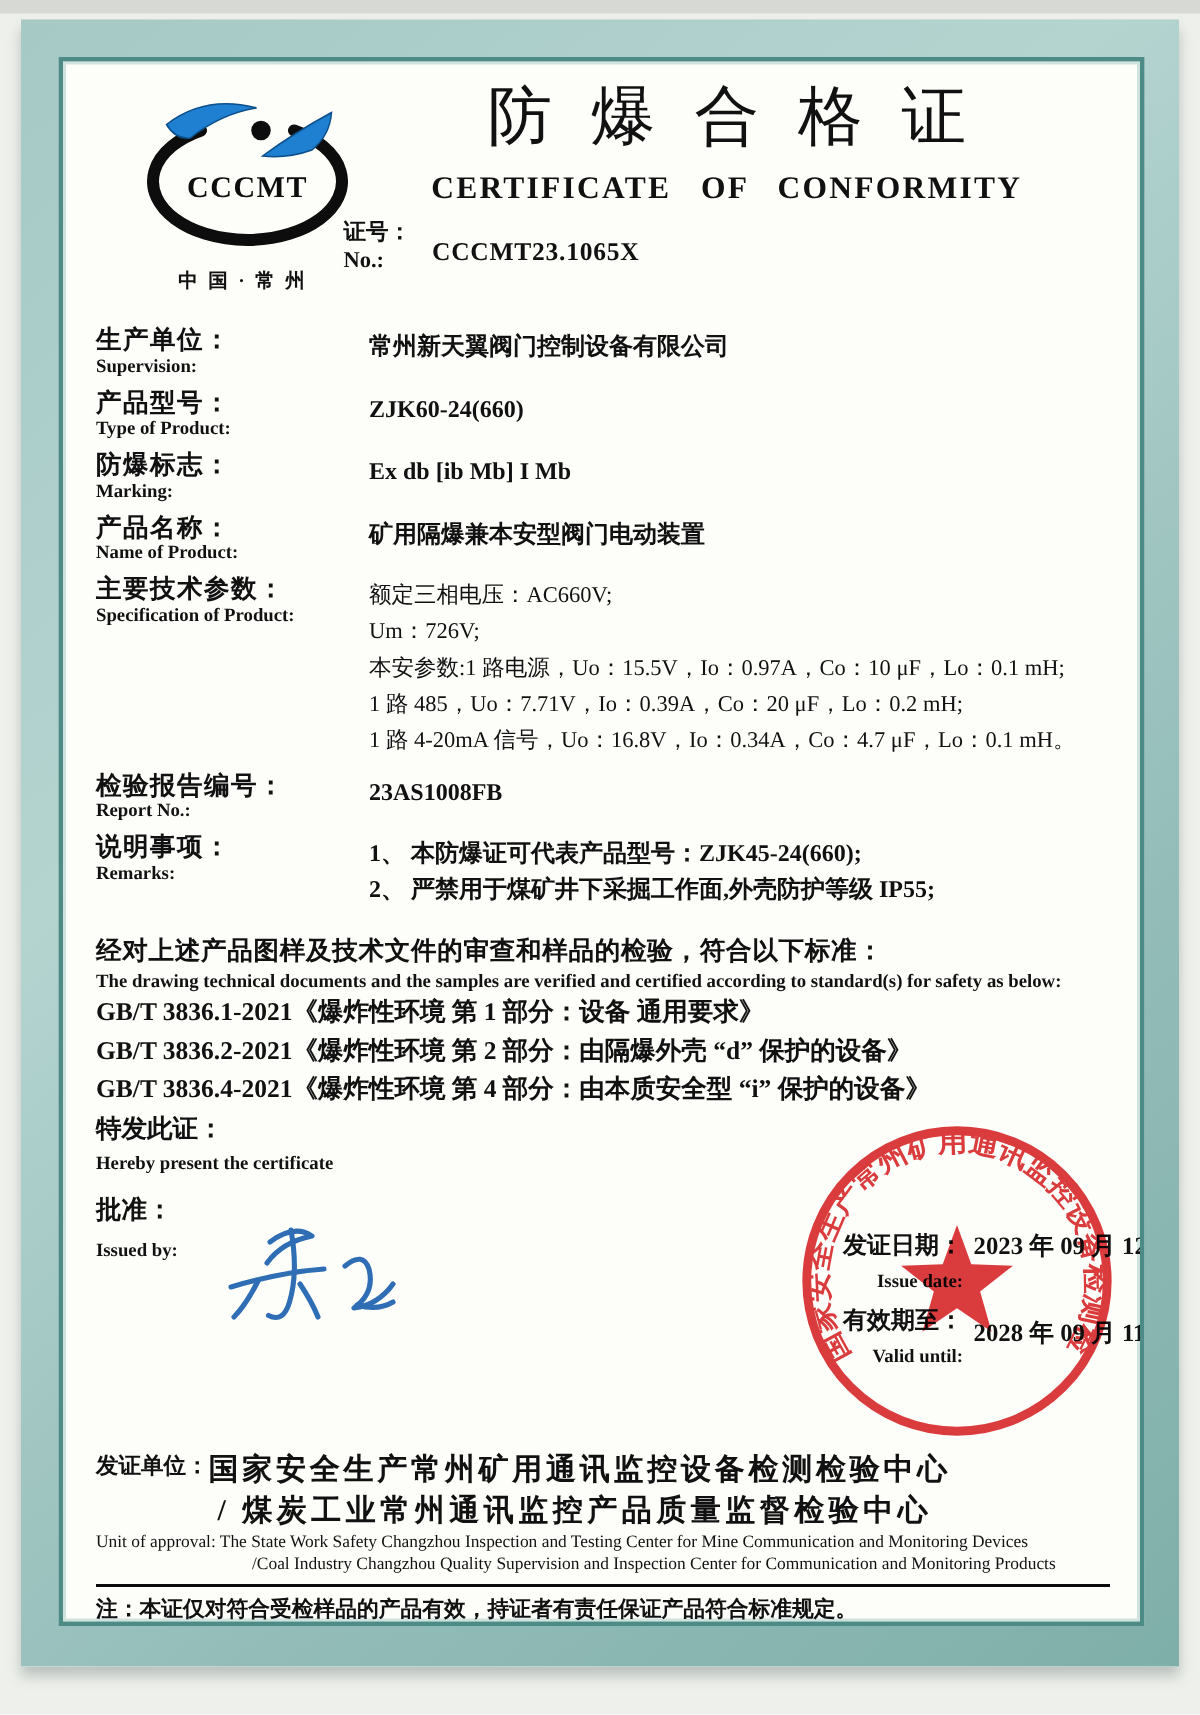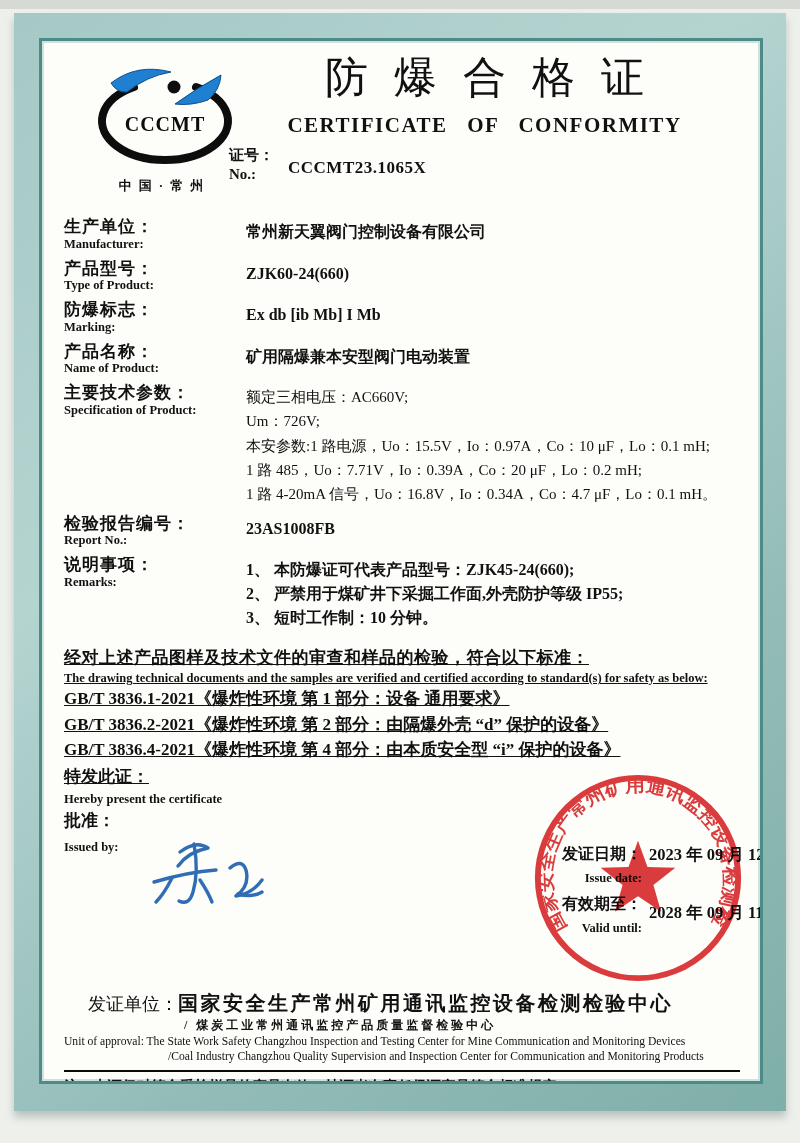--- a/index.html
+++ b/index.html
@@ -34,44 +34,44 @@
   .no-value { font-size:17px; font-weight:600; letter-spacing:.5px; padding-top:6px; }
   
   .fields { margin-top:8px; }
   .field-row { display:grid; grid-template-columns:182px 1fr; margin-bottom:7px; }
   .flabel .cn { font-size:17px; font-weight:bold; letter-spacing:1px; line-height:1.15; }
   .flabel .en { font-size:12.5px; font-weight:bold; line-height:1.2; }
   .fvalue { font-size:16px; font-weight:600; padding-top:3px; line-height:1.5; }
   .fvalue.plain { font-weight:600; }
   .fvalue.params { font-weight:500; font-size:15px; line-height:1.62; padding-top:2px; }
   
-  .standards { margin-top:16px;text-decoration:underline; }
+  .standards { margin-top:16px; }
   .std-intro-cn { font-size:17px; font-weight:bold; letter-spacing:.5px; }
   .std-intro-en { font-size:12.5px; font-weight:bold; margin-top:2px; }
   .std-item { font-size:17px; font-weight:600; line-height:1.5; }
   .std-issue { font-size:17px; font-weight:bold; margin-top:2px; }
   
   .approval { position:relative; height:196px; margin-top:4px; }
   .hereby { font-size:12.5px; font-weight:bold; }
-  .approve-cn { font-size:17px; font-weight:bold; margin-top:2px; }
+  .approve-cn { font-size:17px; font-weight:bold; margin-top:12px; }
   .issued-by { font-size:12.5px; font-weight:bold; margin-top:8px; }
   .signature { position:absolute; left:78px; top:38px; }
   .dates { position:absolute; left:378px; top:52px; width:200px; z-index:1; }
   .d-cn { font-size:16px; font-weight:bold; text-align:right; }
   .d-en { font-size:12.5px; font-weight:bold; text-align:right; margin-top:6px; margin-bottom:8px; }
   .date-vals { position:absolute; left:585px; top:52px; width:190px; z-index:1; }
   .d-val { font-size:16.5px; font-weight:600; white-space:nowrap; }
   .d-val.second { margin-top:36px; }
   .stamp { position:absolute; right:-6px; top:-22px; z-index:2; mix-blend-mode:multiply; opacity:.93; }
   
   .unit { margin-top:2px; }
   .unit-cn { display:flex; }
-  .unit-label { font-size:18px; font-weight:normal; white-space:nowrap; padding-top:2px;margin-left:24px; }
+  .unit-label { font-size:15px; font-weight:bold; white-space:nowrap; padding-top:2px; }
   .unit-lines .l1 { font-size:20px; font-weight:bold; letter-spacing:2.5px; }
-  .unit-lines .l2 { font-size:12px; font-weight:bold; letter-spacing:3px; padding-left:6px;font-family:Liberation Serif, serif; }
+  .unit-lines .l2 { font-size:20px; font-weight:bold; letter-spacing:3px; padding-left:6px;font-family:Liberation Serif, serif; }
   .unit-en { font-size:11.6px; font-weight:normal; white-space:nowrap; line-height:1.35; }
   .unit-en.l2en { padding-left:104px; }
   .rule { border-top:2.5px solid #0a0a0a; margin:5px 0 5px; }
   
   .note-cn { font-size:14.5px; font-weight:600; }
 </style>
 </head>
 <body>
 
 <div class="scan-edge"></div>
@@ -101,21 +101,21 @@
         <div class="no-value">CCCMT23.1065X</div>
       </div>
     </div>
   </div>
 
   <div class="fields">
 
     <div class="field-row">
       <div class="flabel">
         <div class="cn">生产单位：</div>
-        <div class="en">Manufacturer:</div>
+        <div class="en">Supervision:</div>
       </div>
       <div class="fvalue plain">
         <div>常州新天翼阀门控制设备有限公司</div>
       </div>
     </div>
 
     <div class="field-row">
       <div class="flabel">
         <div class="cn">产品型号：</div>
         <div class="en">Type of Product:</div>
@@ -170,21 +170,20 @@
     </div>
 
     <div class="field-row">
       <div class="flabel">
         <div class="cn">说明事项：</div>
         <div class="en">Remarks:</div>
       </div>
       <div class="fvalue plain">
         <div>1、 本防爆证可代表产品型号：ZJK45-24(660);</div>
         <div>2、 严禁用于煤矿井下采掘工作面,外壳防护等级 IP55;</div>
-        <div>3、 短时工作制：10 分钟。</div>
       </div>
     </div>
   </div>
 
   <div class="standards">
     <div class="std-intro-cn">经对上述产品图样及技术文件的审查和样品的检验，符合以下标准：</div>
     <div class="std-intro-en">The drawing technical documents and the samples are verified and certified according to standard(s) for safety as below:</div>
     <div class="std-item">GB/T 3836.1-2021《爆炸性环境 第 1 部分：设备 通用要求》</div>
     <div class="std-item">GB/T 3836.2-2021《爆炸性环境 第 2 部分：由隔爆外壳 “d” 保护的设备》</div>
     <div class="std-item">GB/T 3836.4-2021《爆炸性环境 第 4 部分：由本质安全型 “i” 保护的设备》</div>

